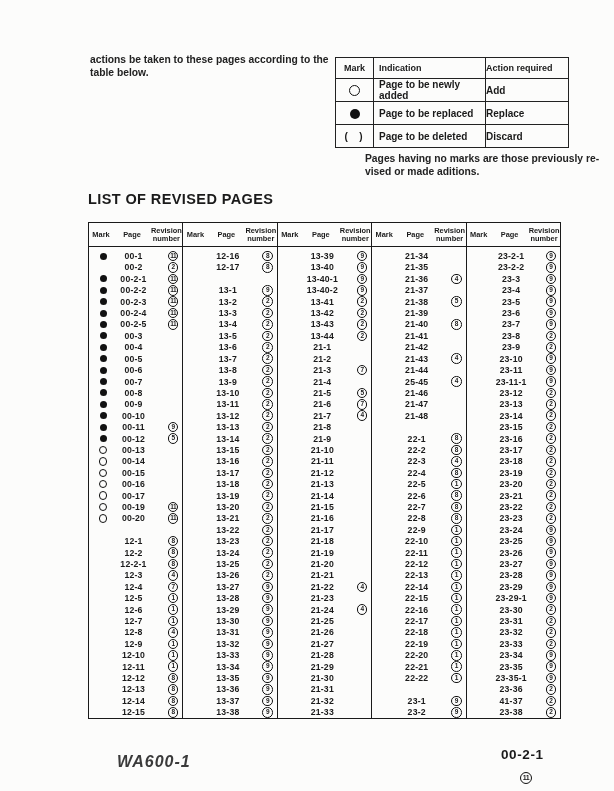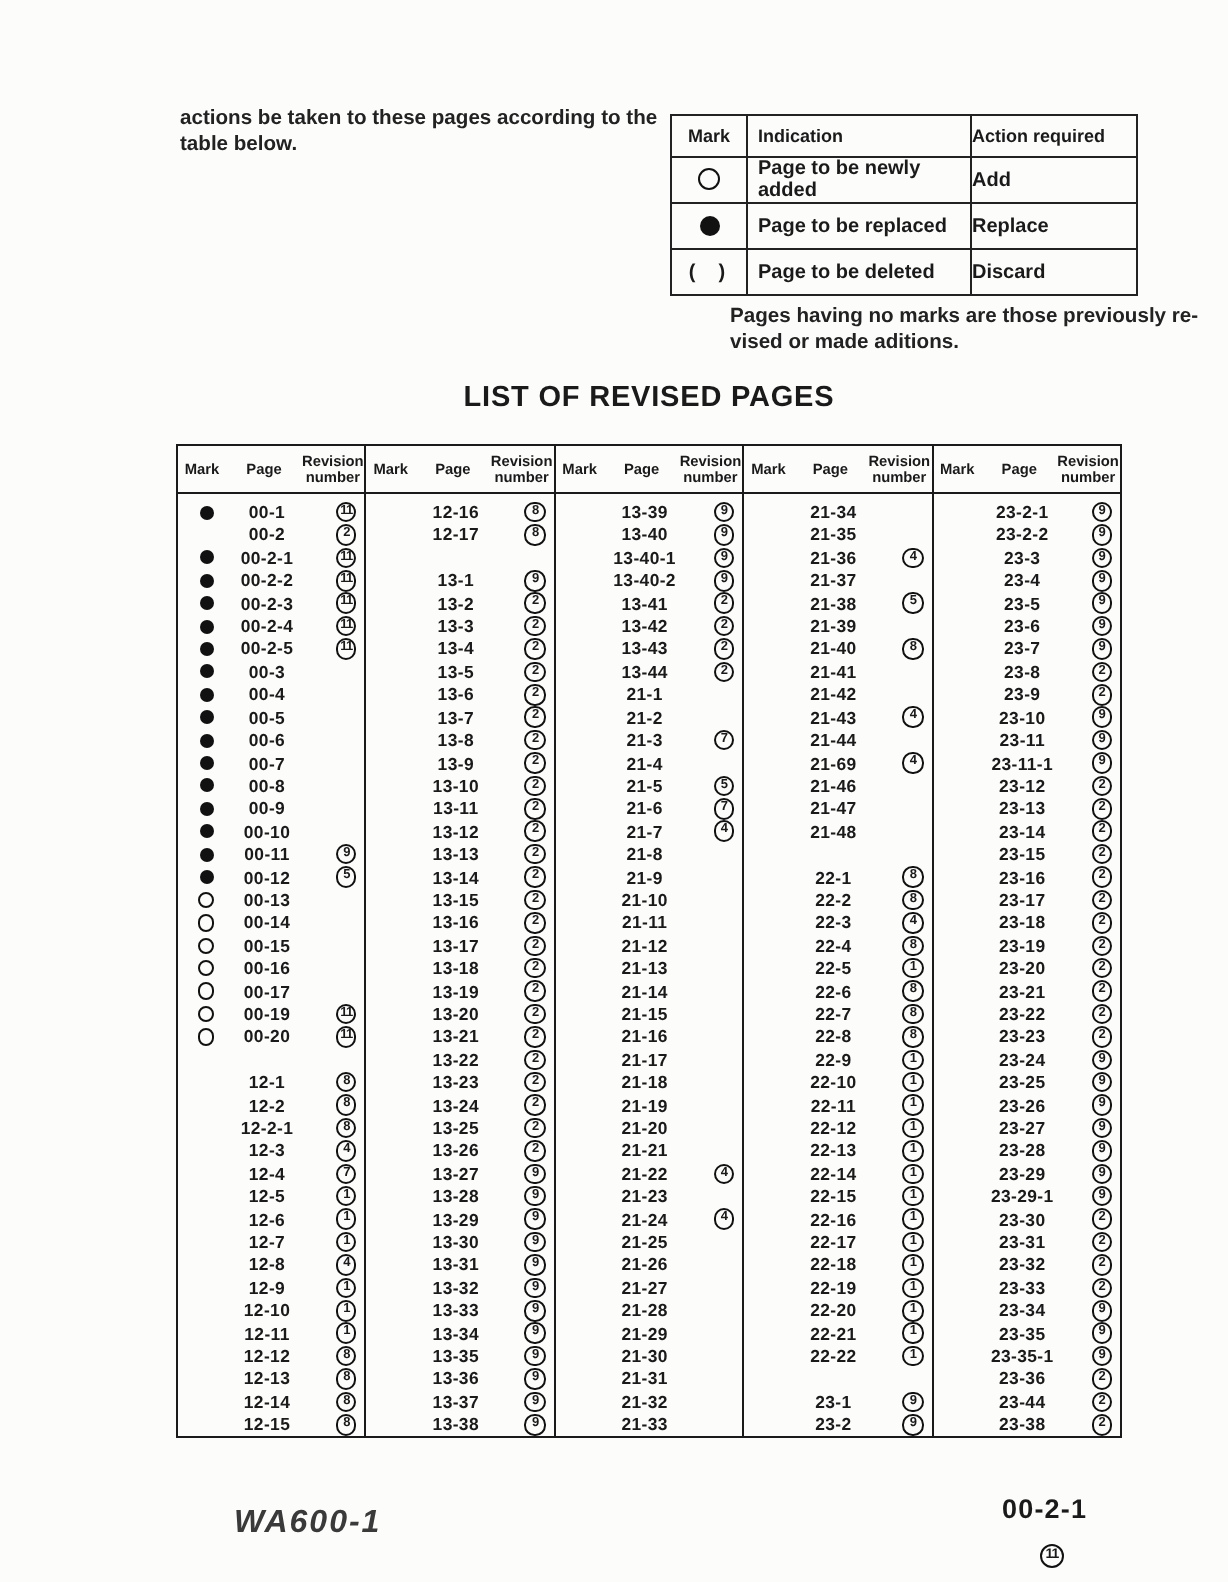--- a/index.html
+++ b/index.html
@@ -21,21 +21,21 @@
   .col-ind{width:106px;text-align:left;padding-left:5px !important;}
   .col-act{width:82px;text-align:left;}
   .legend-open{display:inline-block;width:9px;height:9px;border:1.3px solid #111;border-radius:50%;vertical-align:middle;}
   .legend-filled{display:inline-block;width:10px;height:10px;background:#111;border-radius:50%;vertical-align:middle;}
   .legend-parens{font-size:10px;font-weight:bold;letter-spacing:2px;}
   
   .note{position:absolute;left:335px;top:153px;width:240px;font-size:10.3px;
     line-height:12.6px;font-weight:bold;color:#222;margin-left:30px;}
   .note span{display:block;white-space:nowrap;}
   
-  .main-title{position:absolute;left:88px;top:191px;width:473px;text-align:center;
+  .main-title{position:absolute;left:88px;top:191px;width:473px;text-align:left;
     font-size:14.5px;font-weight:bold;letter-spacing:0.4px;}
   
   .rtable{position:absolute;left:88px;top:222px;width:473px;height:497px;
     border:1.6px solid #1a1a1a;display:flex;box-sizing:border-box;}
   .group{flex:1 1 0;min-width:0;border-right:1.1px solid #1a1a1a;display:flex;flex-direction:column;}
   .group:last-child{border-right:none;}
   .group-head{height:25px;border-bottom:1.3px solid #1a1a1a;display:grid;
     grid-template-columns:24px 38px 1fr;align-items:center;font-size:7.4px;font-weight:bold;box-sizing:border-box;}
   .gh{text-align:center;line-height:1.1;}
   .gh-revision{padding-right:15px;}
@@ -797,21 +797,21 @@
           <span class="cell-page">21-43</span>
           <span class="cell-rev"><span class="circled">4</span></span>
         </div>
         <div class="prow">
           <span class="cell-mark"></span>
           <span class="cell-page">21-44</span>
           <span class="cell-rev"></span>
         </div>
         <div class="prow">
           <span class="cell-mark"></span>
-          <span class="cell-page">21-69</span>
+          <span class="cell-page">25-45</span>
           <span class="cell-rev"><span class="circled">4</span></span>
         </div>
         <div class="prow">
           <span class="cell-mark"></span>
           <span class="cell-page">21-46</span>
           <span class="cell-rev"></span>
         </div>
         <div class="prow">
           <span class="cell-mark"></span>
           <span class="cell-page">21-47</span>
@@ -1151,21 +1151,21 @@
           <span class="cell-page">23-35-1</span>
           <span class="cell-rev"><span class="circled">9</span></span>
         </div>
         <div class="prow">
           <span class="cell-mark"></span>
           <span class="cell-page">23-36</span>
           <span class="cell-rev"><span class="circled">2</span></span>
         </div>
         <div class="prow">
           <span class="cell-mark"></span>
-          <span class="cell-page">23-44</span>
+          <span class="cell-page">41-37</span>
           <span class="cell-rev"><span class="circled">2</span></span>
         </div>
         <div class="prow">
           <span class="cell-mark"></span>
           <span class="cell-page">23-38</span>
           <span class="cell-rev"><span class="circled">2</span></span>
         </div>
       </div>
     </div>
   </div>

